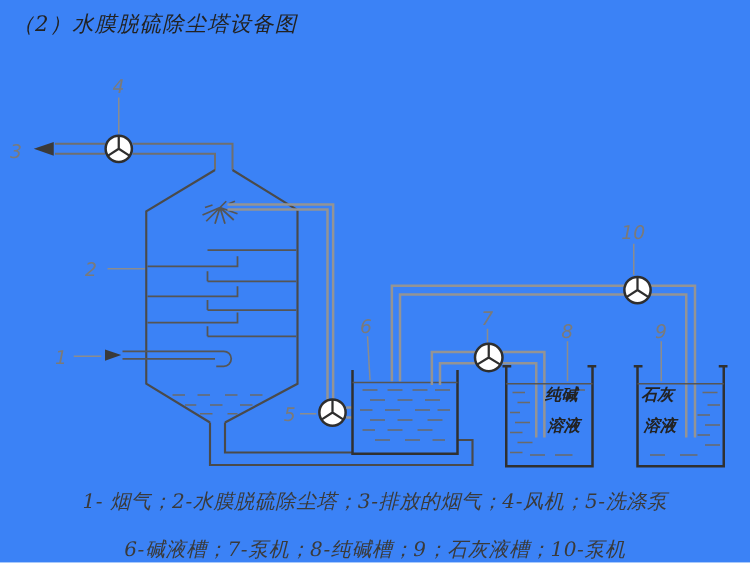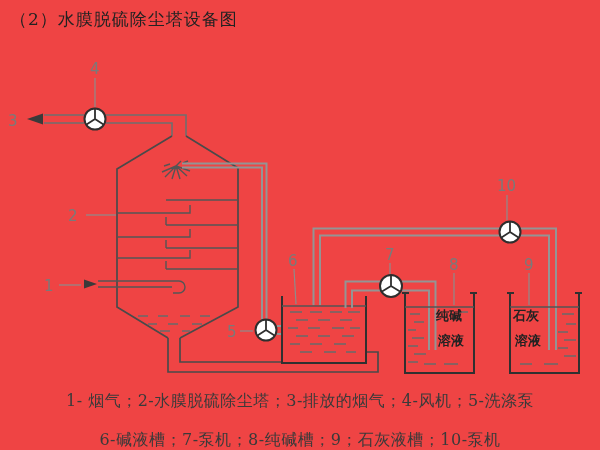--- a/index.html
+++ b/index.html
@@ -1,18 +1,19 @@
 <!DOCTYPE html>
 <html><head>
 <meta charset="utf-8">
 <style>
   html,body{margin:0;padding:0;background:#fff;}
   #stage{
-    position:relative;width:600px;height:450px;background:#ef4444;overflow:hidden;
+    position:relative;width:600px;height:450px;background:#3b82f6;overflow:hidden;
     font-family:"DejaVu Serif","Liberation Serif",serif;
+    font-style:italic;
   }
   #title{
     position:absolute;left:10px;top:8px;font-size:17px;color:#222;
     letter-spacing:1px;white-space:nowrap;
   }
   .caption{
     position:absolute;left:0;width:600px;text-align:center;
     font-size:16px;color:#3a3a3a;white-space:nowrap;letter-spacing:0.5px;
   }
   #cap1{top:391px;}

